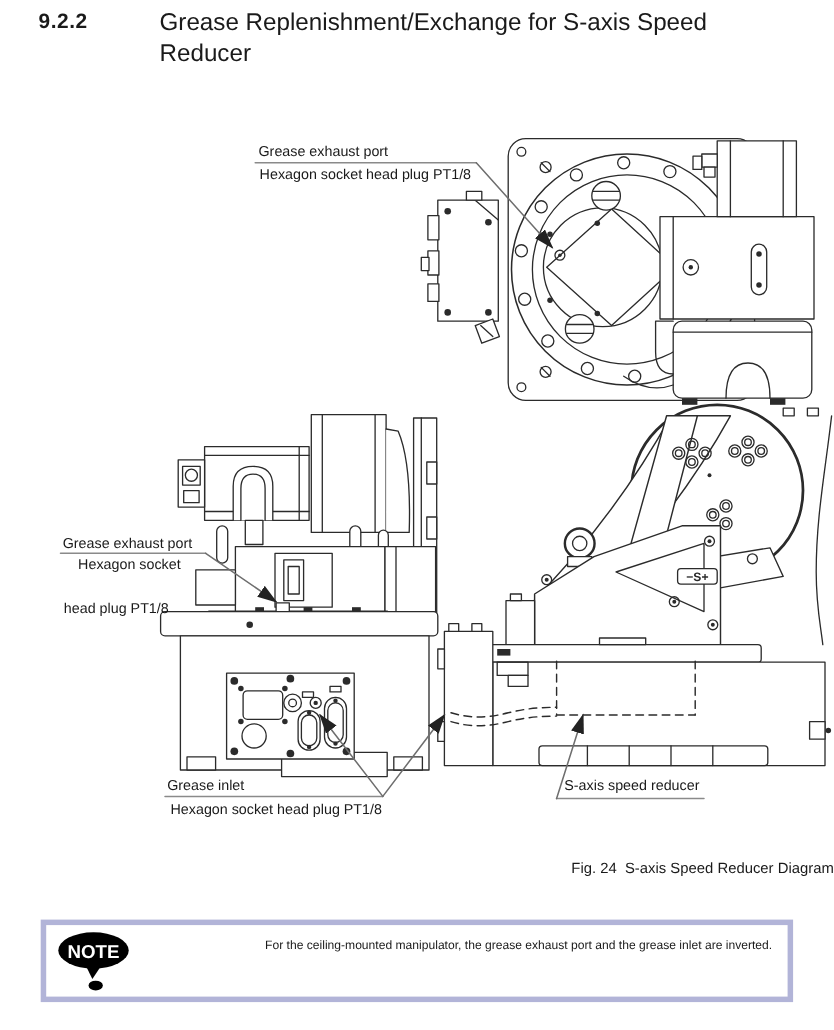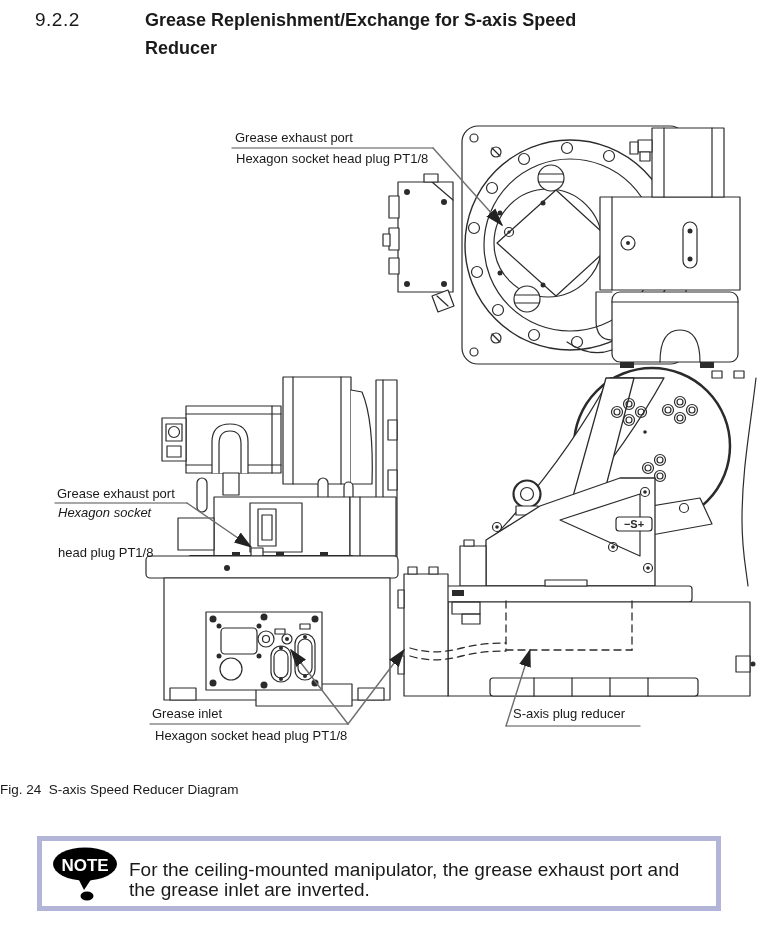--- a/index.html
+++ b/index.html
@@ -1,31 +1,31 @@
 <!DOCTYPE html>
 <html><head>
 <meta charset="utf-8">
 <style>
   html,body{margin:0;padding:0;background:#ffffff;}
   .page{
     position:relative;width:758px;height:936px;background:#ffffff;overflow:hidden;
     font-family:"Liberation Sans","DejaVu Sans",sans-serif;color:#1a1a1a;
   }
   .heading{position:absolute;top:9px;left:35px;display:flex;}
-  .heading .num{font-size:19px;font-weight:normal;letter-spacing:.5px;width:110px;}
-  .heading .title{font-size:18px;font-weight:bold;width:505px;line-height:28px;margin-top:-3px;}
+  .heading .num{font-size:19px;font-weight:bold;letter-spacing:.5px;width:110px;}
+  .heading .title{font-size:22px;font-weight:normal;width:505px;line-height:28px;margin-top:-3px;}
   .diagram-svg{position:absolute;left:0;top:95px;}
   .fig-label{position:absolute;font-size:13px;line-height:16px;white-space:nowrap;}
-  .caption{position:absolute;top:782px;left:0;width:758px;text-align:left;font-size:13.5px;}
+  .caption{position:absolute;top:782px;left:0;width:758px;text-align:right;font-size:13.5px;}
   .note-box{
     position:absolute;left:37px;top:836px;width:674px;height:65px;
     border:5px solid #b2b4d8;background:#ffffff;display:flex;align-items:flex-start;justify-content:space-between;
   }
   .note-icon{margin:4px 6px 0 9px;flex:0 0 auto;}
-  .note-text{font-size:19px;line-height:20px;padding-top:19px;padding-right:14px;}
+  .note-text{font-size:11px;line-height:20px;padding-top:9px;padding-right:14px;}
 </style>
 </head>
 <body>
 
 <div class="page">
 
   <div class="heading">
     <div class="num">9.2.2</div>
     <div class="title">Grease Replenishment/Exchange for S-axis Speed Reducer</div>
   </div>
@@ -290,27 +290,27 @@
         <line x1="348" y1="724" x2="404" y2="650" marker-end="url(#arw)"></line>
         <line x1="506" y1="726" x2="530" y2="650" marker-end="url(#arw)"></line>
       </g>
     </g>
   </svg>
 
   <div class="fig-label" style="left:235px;top:130px;">Grease exhaust port</div>
   <div class="fig-label" style="left:236px;top:151px;">Hexagon socket head plug PT1/8</div>
 
   <div class="fig-label" style="left:57px;top:486px;">Grease exhaust port</div>
-  <div class="fig-label" style="left:58px;top:505px;font-style:italic;">Hexagon socket</div>
+  <div class="fig-label" style="left:71px;top:505px;">Hexagon socket</div>
   <div class="fig-label" style="left:58px;top:521px;margin-top:24px;">head plug PT1/8</div>
 
   <div class="fig-label" style="left:152px;top:706px;text-align:right;">Grease inlet</div>
   <div class="fig-label" style="left:155px;top:728px;">Hexagon socket head plug PT1/8</div>
 
-  <div class="fig-label" style="left:513px;top:706px;">S-axis plug reducer</div>
+  <div class="fig-label" style="left:513px;top:706px;">S-axis speed reducer</div>
 
   <div class="caption">Fig. 24&nbsp; S-axis Speed Reducer Diagram</div>
 
   <div class="note-box">
     <svg class="note-icon" width="72" height="58" viewBox="0 0 72 58">
       <ellipse cx="34" cy="19" rx="32" ry="16.5" fill="#000000"></ellipse>
       <text x="34" y="25.5" text-anchor="middle" font-size="17" font-weight="bold" fill="#ffffff" font-family="Liberation Sans, sans-serif">NOTE</text>
       <polygon points="27,33 41,33 33,45" fill="#000000"></polygon>
       <ellipse cx="36" cy="51" rx="6.5" ry="4.5" fill="#000000"></ellipse>
     </svg>

